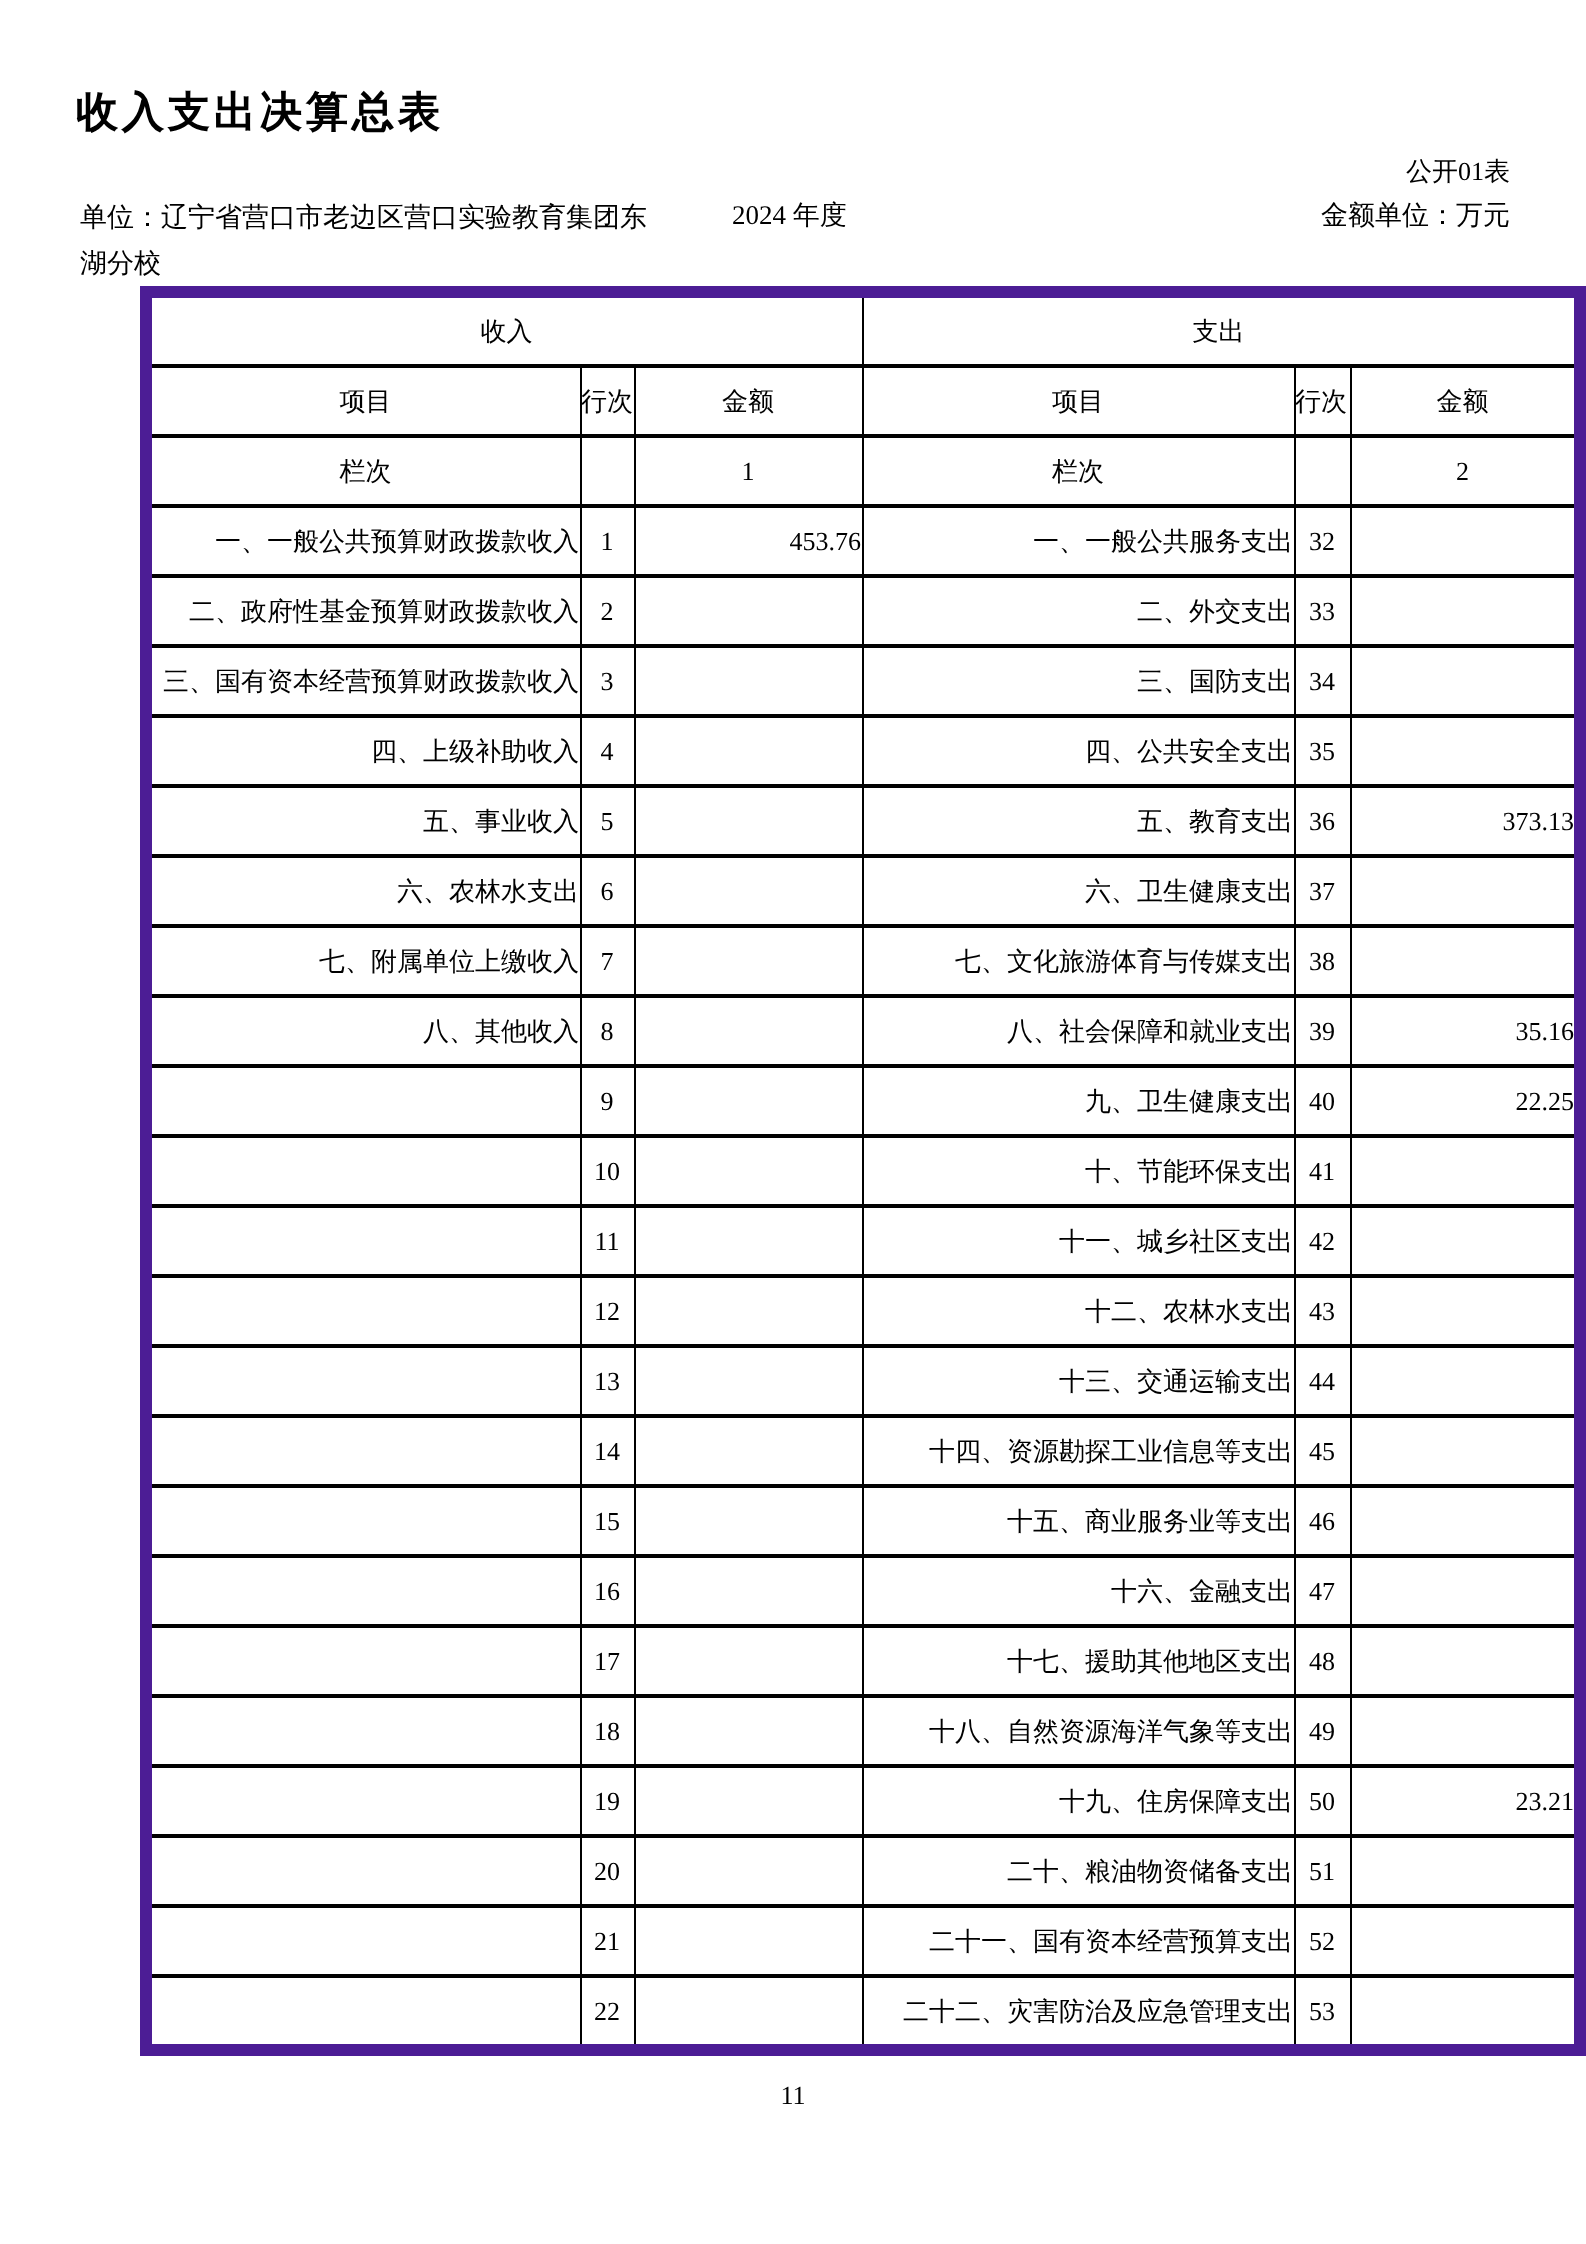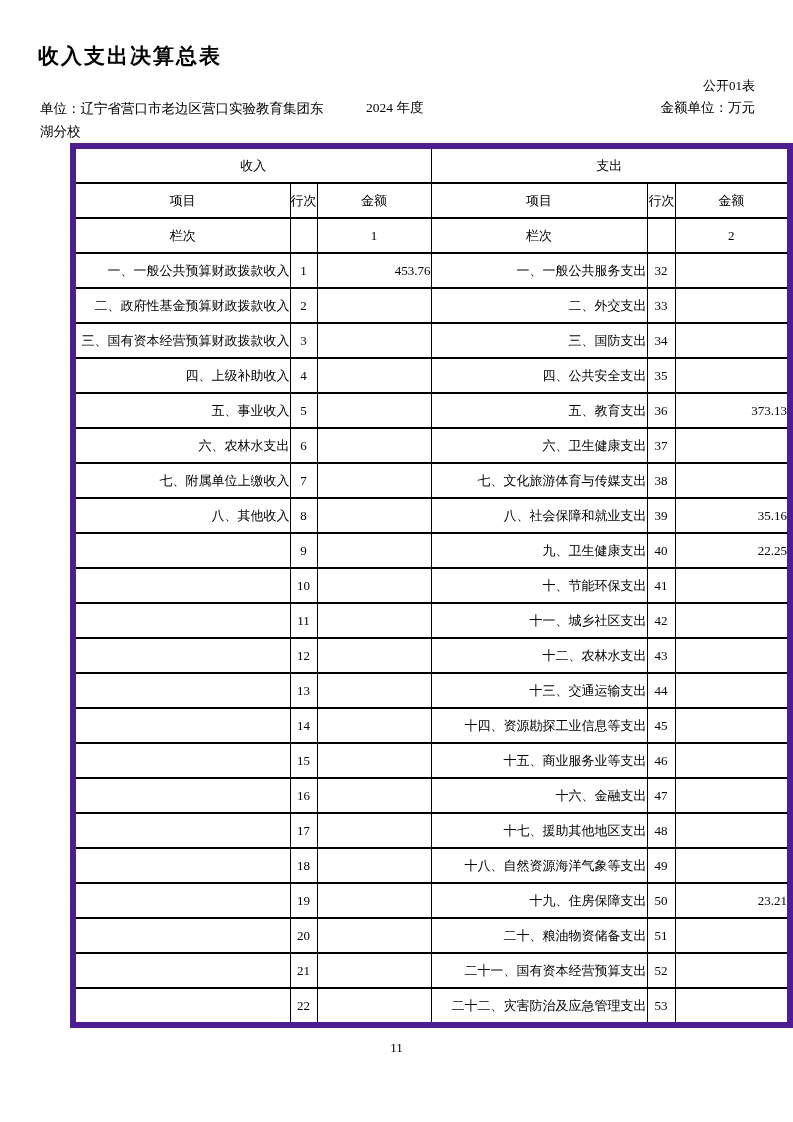--- a/index.html
+++ b/index.html
@@ -71,21 +71,21 @@
     font-size: 13px;
     overflow: hidden;
     white-space: nowrap;
     padding: 0;
     vertical-align: middle;
   }
   td.divl { border-left-width: 2px; }
   td.sec  { text-align: center; font-size: 13.5px; }
   td.hd   { text-align: center; font-size: 13.5px; }
   td.linehead {
-    text-align: right;
+    text-align: left;
     font-size: 13px;
     white-space: normal;
     word-break: break-all;
     line-height: 17px;
     padding: 0 6px;
   }
   td.item { text-align: right; padding-left: 8px; }
   td.line { text-align: center; font-size: 12.5px; }
   td.amt  { text-align: right; padding-right: 6px; }
   td.ctr  { text-align: center; }

